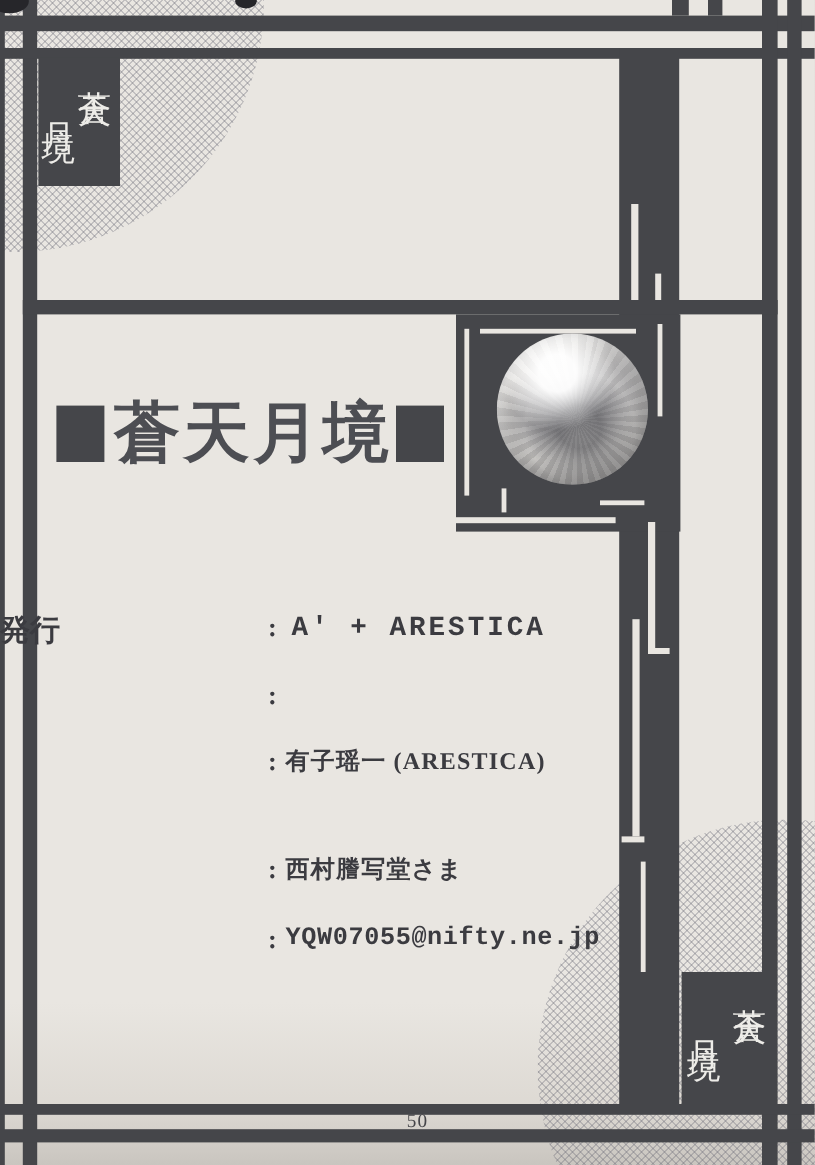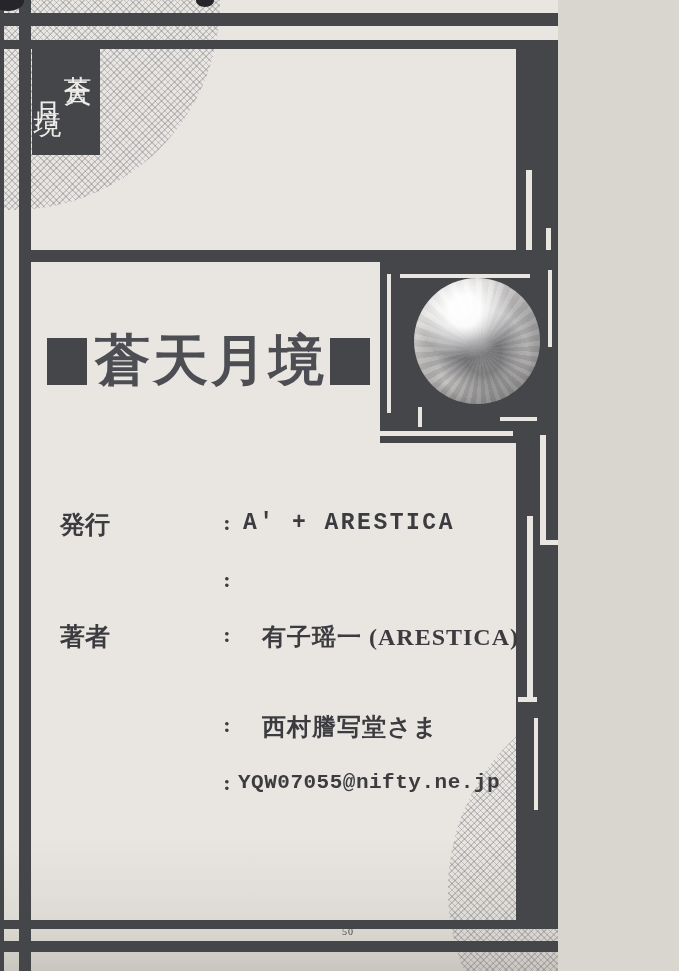--- a/index.html
+++ b/index.html
@@ -1,17 +1,17 @@
 <!DOCTYPE html>
 <html style="--paper: #e9e6e1; --ink: #45464a; --title_ink: #4d4e53; --text_ink: #3b3b40; --stamp_text: #edece8;"><head>
 <meta charset="utf-8">
 <style>
   html,body{margin:0;padding:0;}
   body{width:679px;height:971px;overflow:hidden;background:#d9d5cf;}
-  .page{position:relative;width:558px;height:971px;overflow:hidden;
+  .page{position:relative;width:679px;height:971px;overflow:hidden;
         background:linear-gradient(180deg,var(--paper) 0%,var(--paper) 86%,#ddd9d3 95%,#c9c5bf 100%);
         font-family:"Liberation Serif","DejaVu Serif",serif;}
   .ln{position:absolute;background:var(--ink);z-index:2;}
   .wl{position:absolute;background:var(--paper);z-index:3;}
   .tone{position:absolute;border-radius:50%;z-index:1;
         background-image:
           repeating-linear-gradient(45deg, rgba(106,106,118,.30) 0 1.2px, transparent 1.2px 4.5px),
           repeating-linear-gradient(135deg, rgba(106,106,118,.30) 0 1.2px, transparent 1.2px 4.5px);}
   .tone-tl{left:-195px;top:-205px;width:415px;height:415px;}
   .tone-br{left:448px;top:683px;width:414px;height:414px;}
@@ -25,31 +25,31 @@
           repeating-conic-gradient(from 15deg at 53% 57%, rgba(255,255,255,.16) 0 5deg, rgba(88,88,94,.12) 5deg 11deg),
           radial-gradient(circle at 48% 42%, #f5f4f1 0%, #e3e1dd 42%, #c7c5c1 66%, #9f9d99 86%, #7d7b78 100%);
         box-shadow: inset -6px -9px 18px rgba(38,38,44,.35), inset 4px 6px 10px rgba(255,255,255,.45);}
   .vtxt{position:absolute;writing-mode:vertical-rl;text-orientation:upright;z-index:5;
         color:var(--stamp_text);font-size:28px;letter-spacing:6px;font-weight:500;line-height:1;}
   .title-sq{position:absolute;width:40px;height:47px;background:var(--ink);z-index:5;}
   .main-title{position:absolute;left:95px;top:333px;width:238px;height:56px;z-index:5;
         font-size:55px;font-weight:600;letter-spacing:3px;line-height:56px;white-space:nowrap;
         color:var(--title_ink);}
   .crow{position:absolute;left:0;width:679px;height:32px;z-index:5;color:var(--text_ink);}
-  .clabel{position:absolute;left:0;width:170px;text-align:center;font-size:25px;font-weight:700;
+  .clabel{position:absolute;left:0;width:170px;text-align:left;font-size:25px;font-weight:700;
         font-family:"Liberation Serif","DejaVu Serif",serif;}
   .ccolon{position:absolute;left:214px;width:26px;text-align:center;font-size:22px;font-weight:700;top:2px;}
   .cvalue{position:absolute;left:243px;white-space:nowrap;text-align:right;}
   .val-mono{font-family:"Liberation Mono","DejaVu Sans Mono",monospace;font-weight:700;font-size:23px;letter-spacing:2.5px;top:2px;}
   .val-date{font-family:"Liberation Mono","DejaVu Sans Mono",monospace;font-weight:700;font-size:24px;letter-spacing:3px;top:1px;}
-  .val-jp{left:238px;font-size:24px;font-weight:700;letter-spacing:1px;top:1px;
-        font-family:"Liberation Serif","DejaVu Serif",serif;margin-left:24px;}
+  .val-jp{left:238px;font-size:20px;font-weight:700;letter-spacing:1px;top:1px;
+        font-family:"Liberation Serif","DejaVu Serif",serif;}
   .val-email{font-family:"Liberation Mono","DejaVu Sans Mono",monospace;font-weight:700;font-size:21px;letter-spacing:.5px;top:3px;left:238px;}
   .pageno{position:absolute;left:330px;top:926px;width:36px;text-align:center;z-index:5;
-        font-size:10px;color:#454549;letter-spacing:1px;}
+        font-size:16px;color:#454549;letter-spacing:1px;}
   .smudge{position:absolute;background:#26262a;border-radius:50%;z-index:6;}
 </style>
 </head>
 <body>
 
 <div class="page">
 
   <div class="tone tone-tl"></div>
   <div class="tone tone-br"></div>
 
@@ -96,21 +96,20 @@
 
   <div class="crow" style="top:508px">
     <span class="clabel">発行</span>
     <span class="ccolon">:</span>
     <span class="cvalue val-mono">A' + ARESTICA</span>
   </div>
   <div class="crow" style="top:565px">
     <span class="ccolon">:</span>
   </div>
   <div class="crow" style="top:620px">
-    <span class="clabel">著者</span>
     <span class="ccolon">:</span>
     <span class="cvalue val-jp">有子瑶一 (ARESTICA)</span>
   </div>
   <div class="crow" style="top:710px">
     <span class="ccolon">:</span>
     <span class="cvalue val-jp">西村謄写堂さま</span>
   </div>
   <div class="crow" style="top:768px">
     <span class="ccolon">:</span>
     <span class="cvalue val-email">YQW07055@nifty.ne.jp</span>

